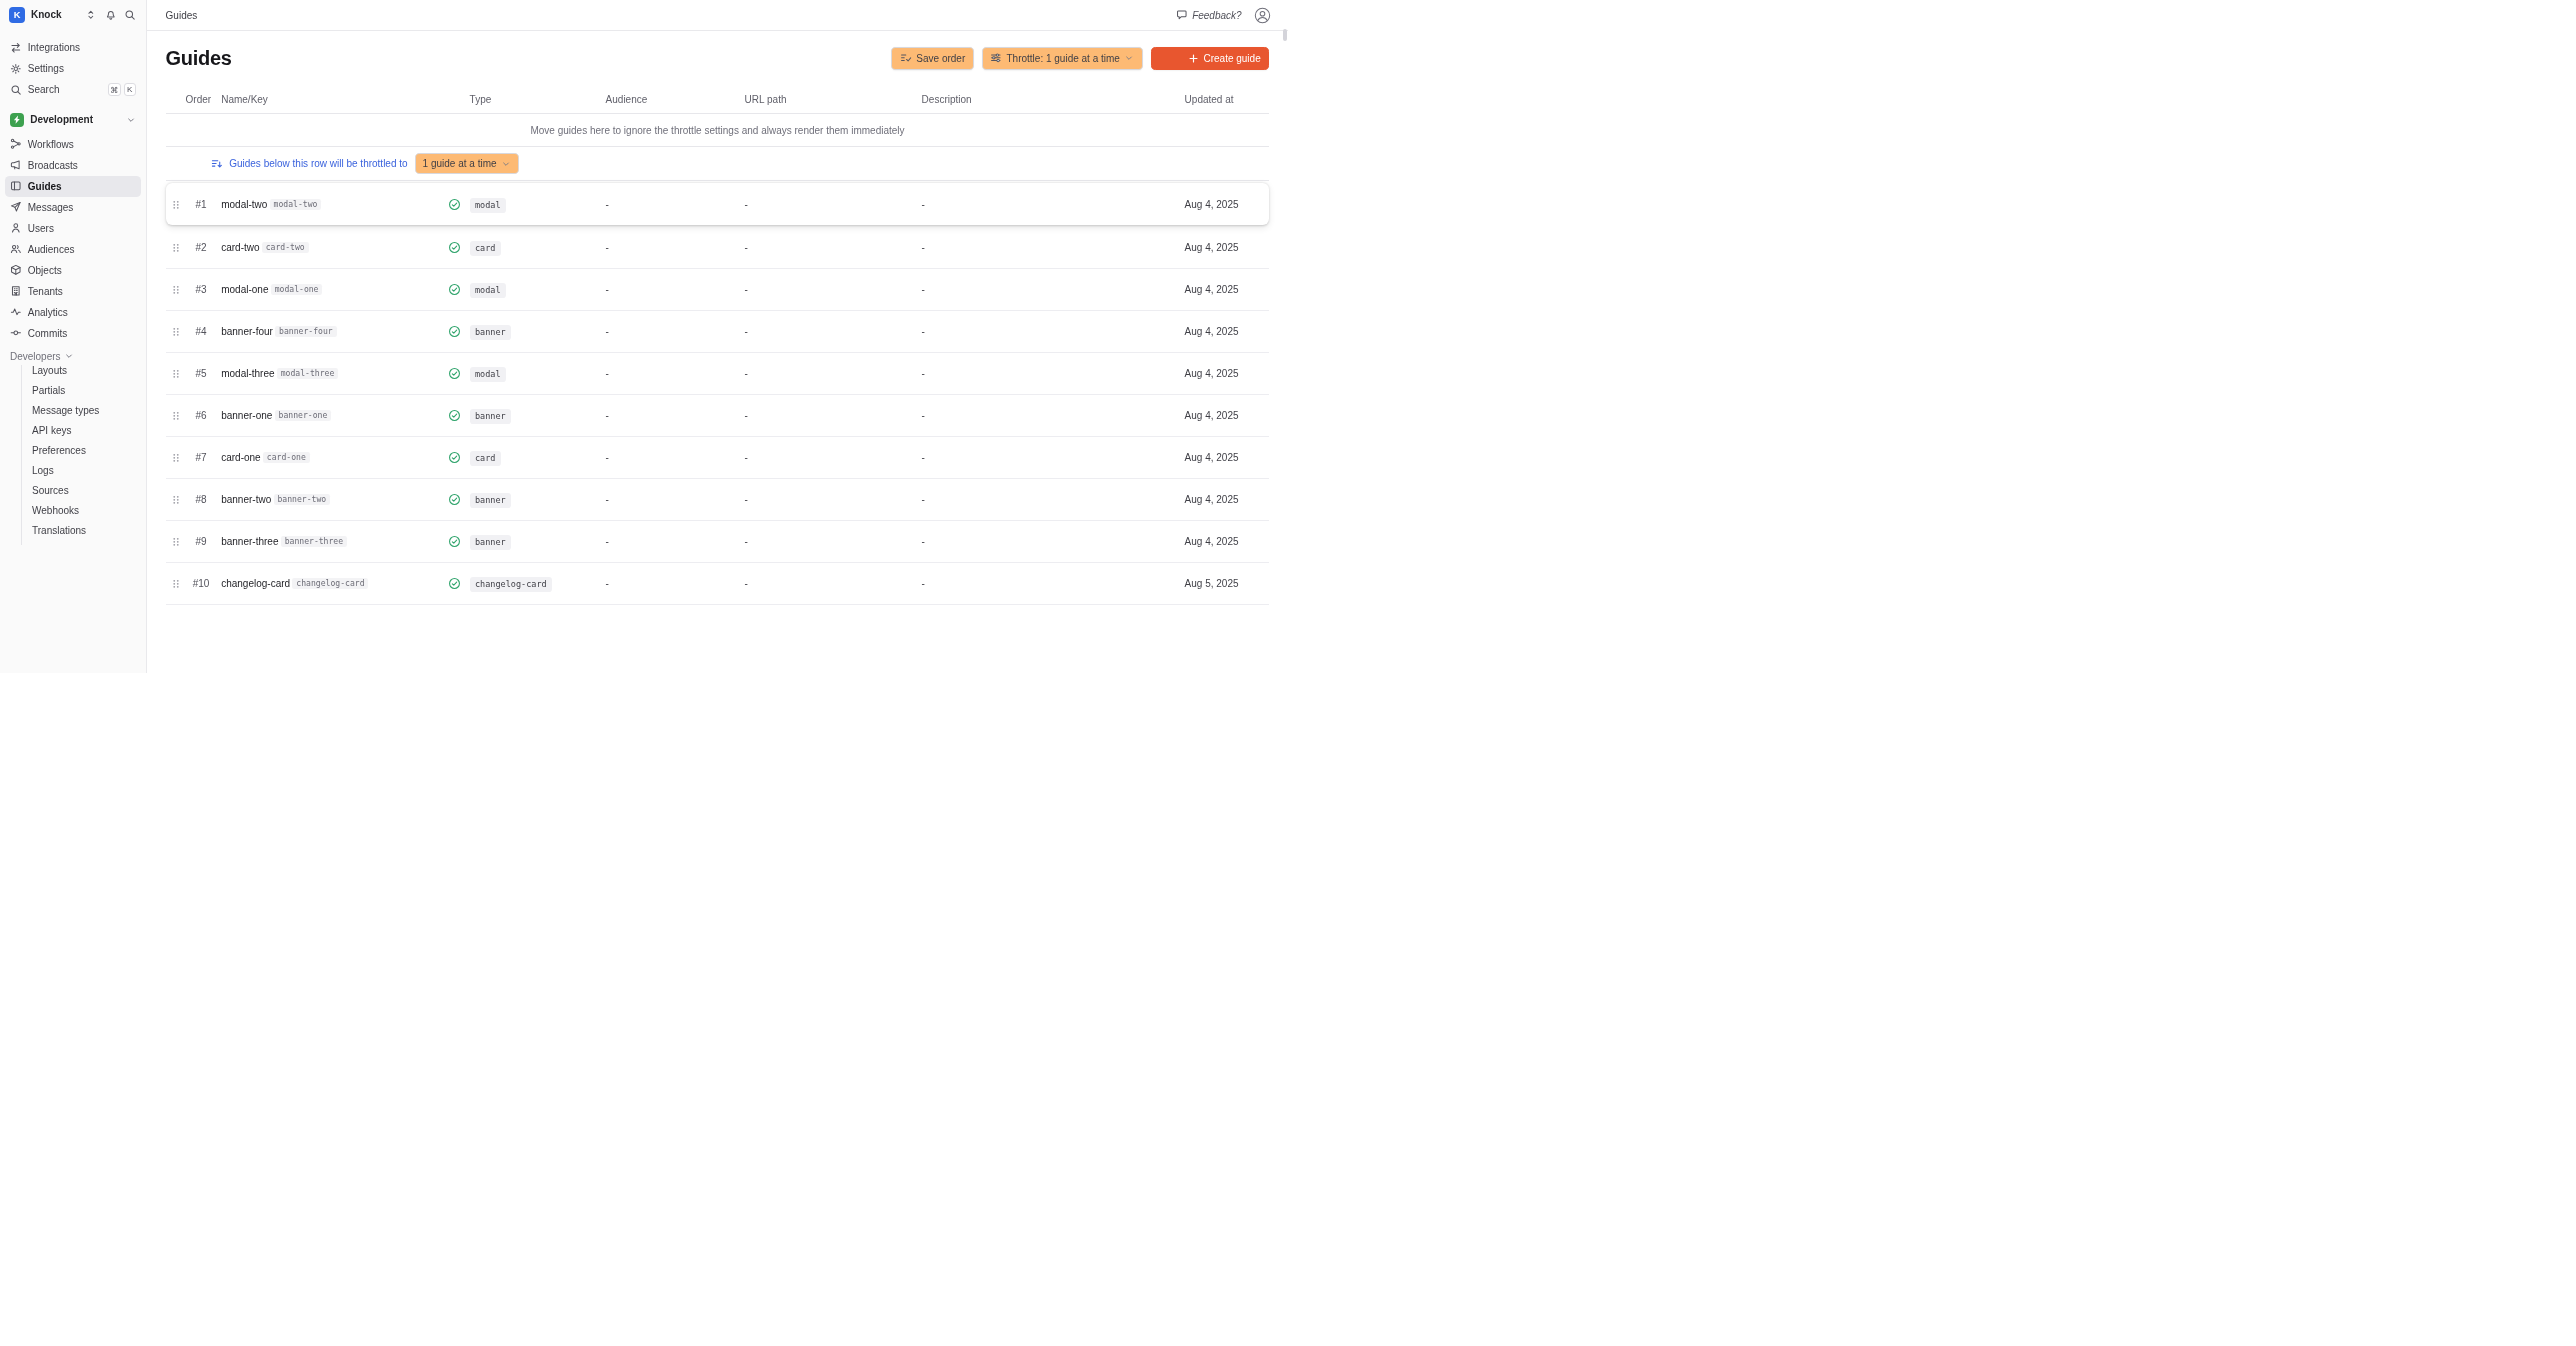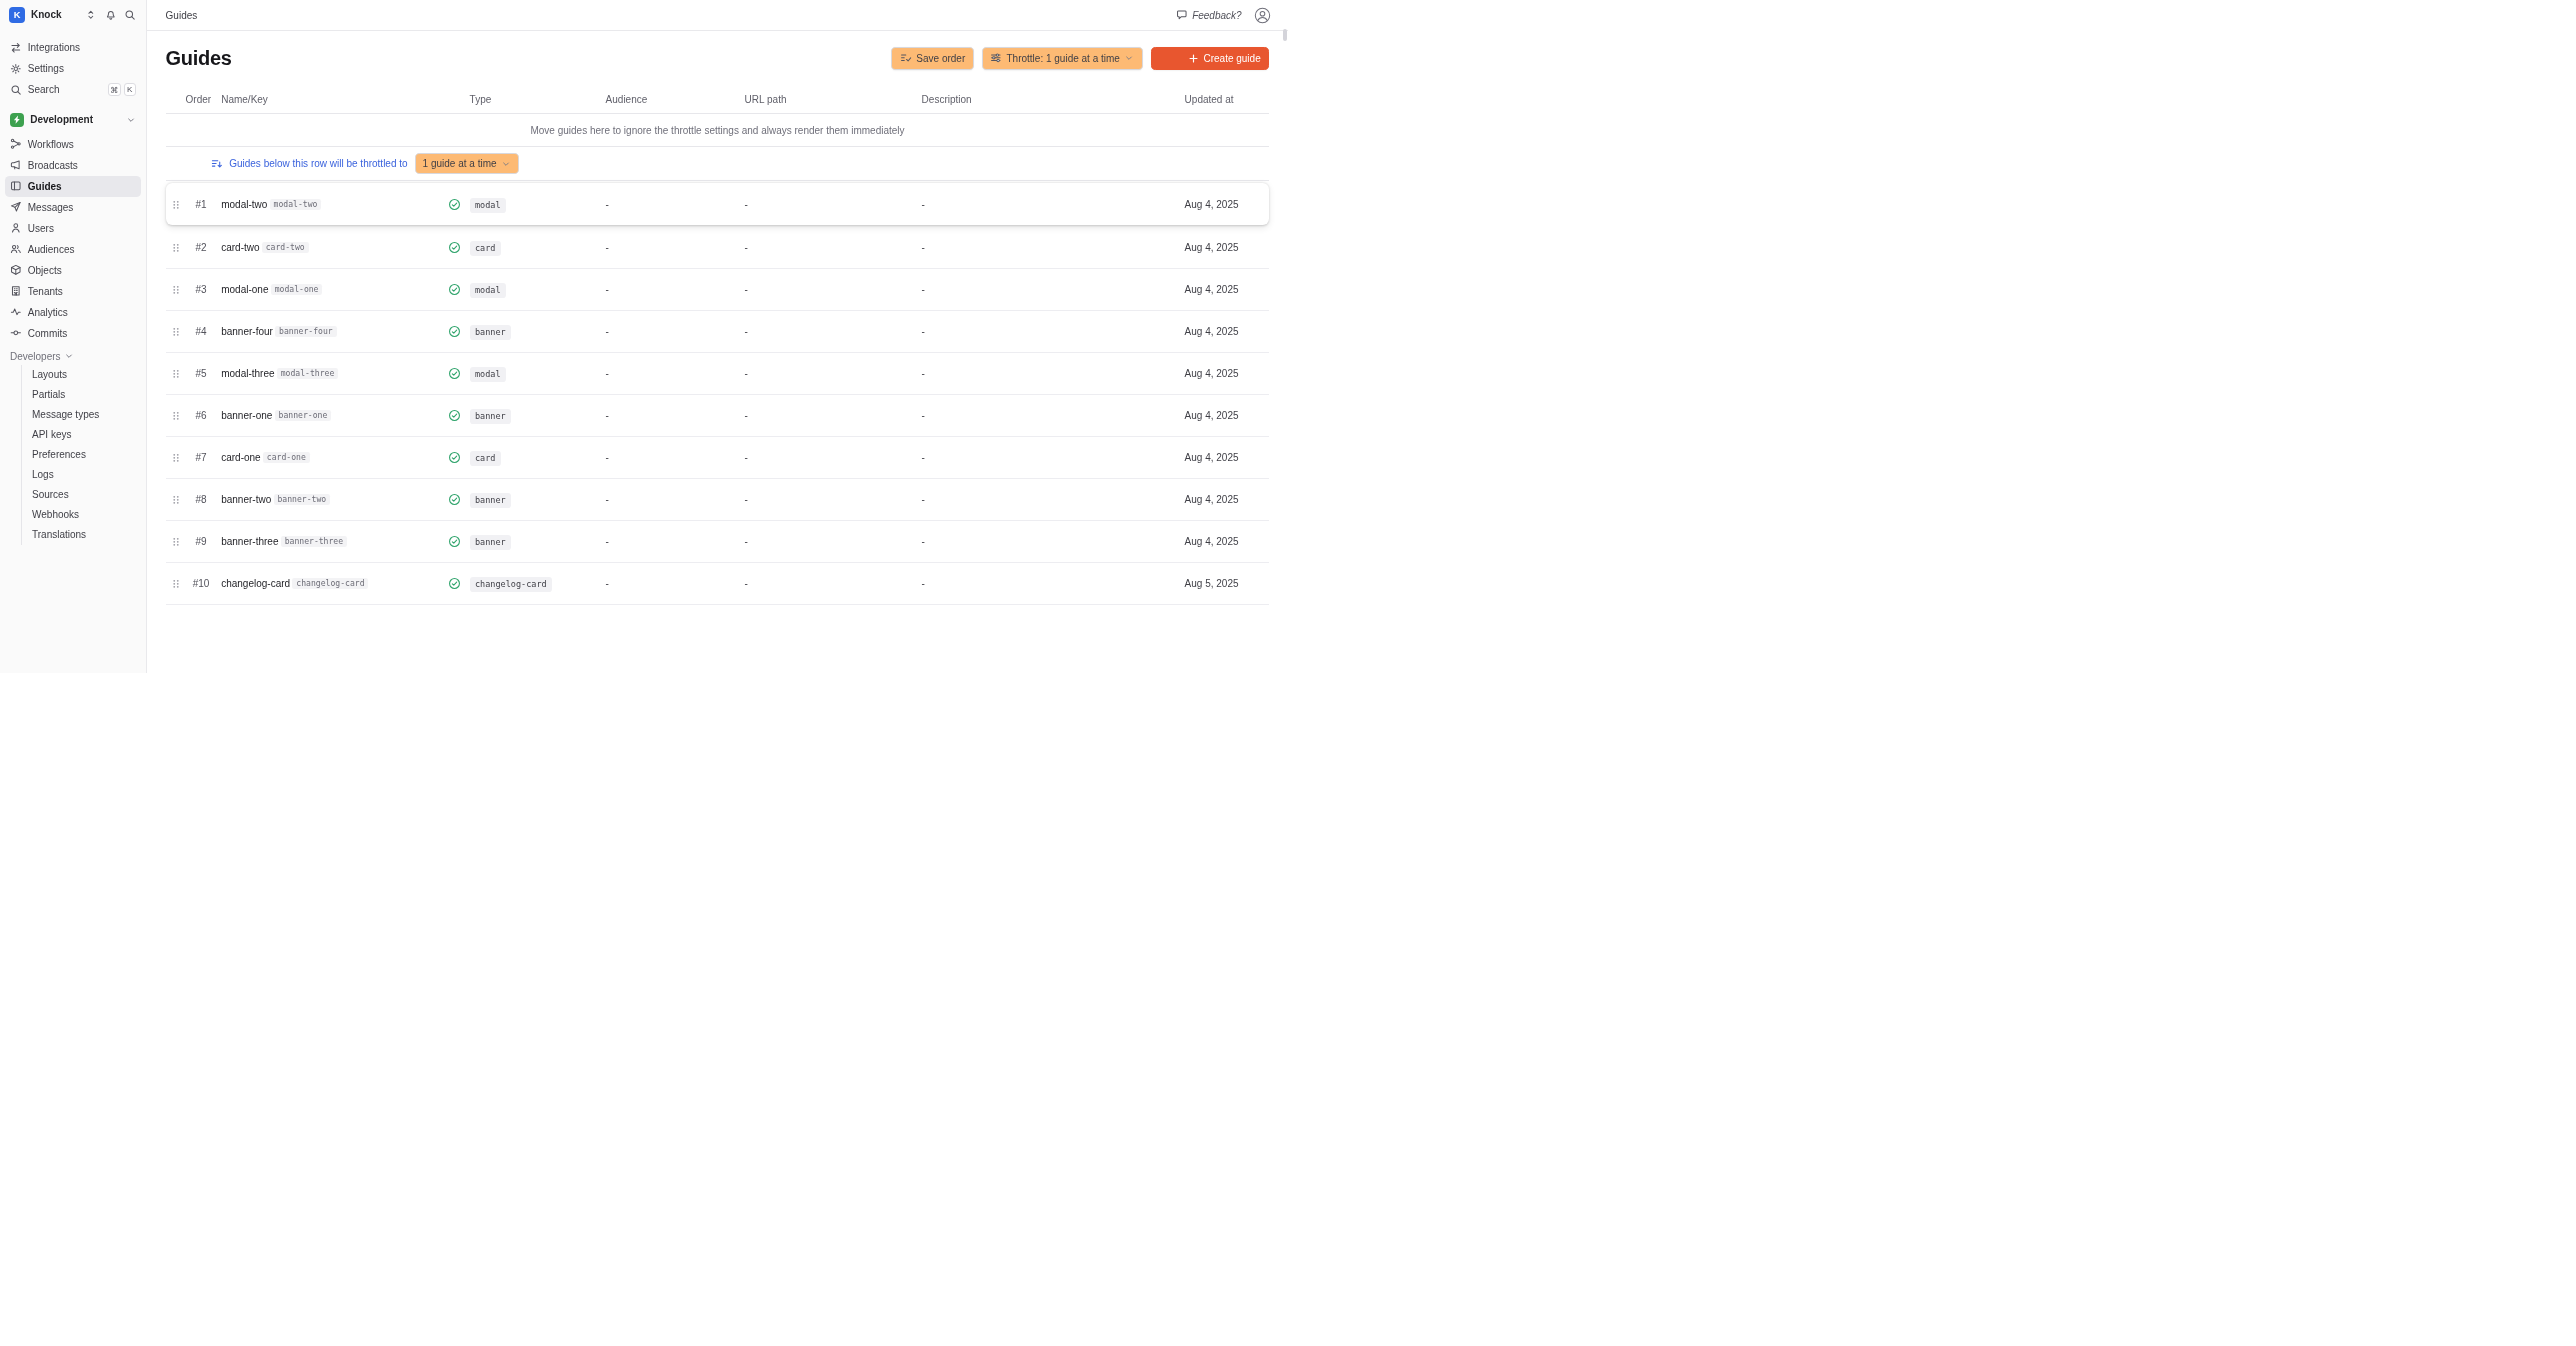--- a/index.html
+++ b/index.html
@@ -27,21 +27,21 @@
   .kbd { width:12.4px; height:12.4px; border:0.8px solid #dcdce1; border-radius:3.1px; background:#fff; font-size:8.1px; color:#52525b; display:grid; place-items:center; }
 
   .sb-env { display:flex; align-items:center; gap:6.2px; margin:8.5px 4.6px 3.1px 4.6px; padding:0 5.4px; height:22px; cursor:pointer; }
   .env-badge { width:14px; height:14px; border-radius:3.9px; background:var(--envbadge,#3da14f); display:grid; place-items:center; flex:none; }
   .sb-env-label { font-size:10px; font-weight:600; color:#27272a; }
   .sb-env .chev, .sb-devs-header .chev { color:#70707b; display:grid; place-items:center; }
   .sb-env .chev { margin-left:auto; }
 
   .sb-devs-header { display:flex; align-items:center; gap:3.9px; margin:7px 4.6px 3.1px 4.6px; padding:0 5.4px; font-size:10px; color:#71717a; cursor:pointer; }
   .dev-items { margin-left:21px; border-left:0.8px solid #e5e5e9; }
-  .dev-item { height:20px; display:flex; align-items:center; padding-left:10px; font-size:10px; color:#3f3f46; cursor:pointer; }
+  .dev-item { height:20px; display:flex; align-items:flex-start; padding-left:10px; font-size:10px; color:#3f3f46; cursor:pointer; }
 
   
   .main { flex:1; display:flex; flex-direction:column; min-width:0; position:relative; }
   .topbar { height:31px; min-height:31px; display:flex; align-items:center; padding:0 17px 0 18.6px; border-bottom:0.8px solid #e9e9ec; }
   .crumb { font-size:10px; color:#3f3f46; cursor:pointer; }
   .topbar-right { margin-left:auto; display:flex; align-items:center; gap:12.4px;font-style:italic; }
   .feedback-btn { display:flex; align-items:center; gap:4.6px; background:none; border:none; font:inherit; font-size:10px; color:#52525b; cursor:pointer; padding:0; }
   .feedback-btn .icon { color:#55555e; display:grid; place-items:center; }
   .avatar { width:17px; height:17px; display:grid; place-items:center; cursor:pointer; }
   .scroll-thumb { position:absolute; right:1.5px; top:29px; width:3.9px; height:12.4px; background:#d4d4da; border-radius:2.3px; }

